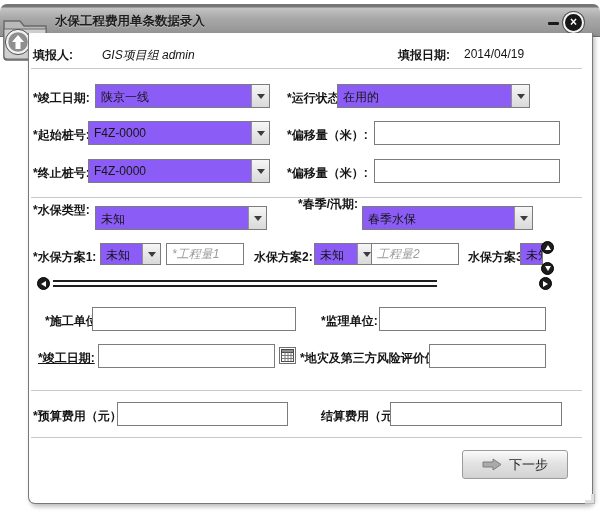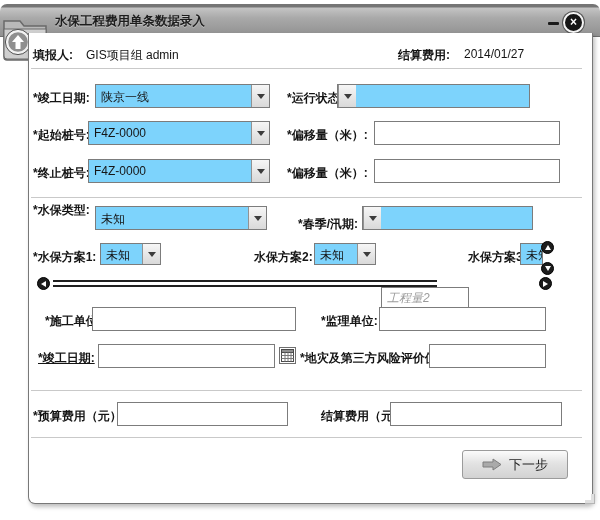--- a/index.html
+++ b/index.html
@@ -23,21 +23,21 @@
 
   
   .dlg{position:absolute;left:28px;top:33px;width:565px;height:471px;background:#fff;
     border-left:1px solid #787878;border-right:1px solid #787878;border-bottom:1px solid #787878;
     border-radius:0 0 7px 7px;box-shadow:2px 3px 4px rgba(0,0,0,.25);}
   .lbl{position:absolute;font-weight:bold;white-space:nowrap;color:#141414;}
   .val{position:absolute;white-space:nowrap;color:#141414;}
   .hr{position:absolute;height:1px;background:#c9c9c9;}
 
   
-  .cmb{position:absolute;height:24px;background:#7dd3fc;border:1px solid #7c7c7c;display:flex;cursor:pointer;}
+  .cmb{position:absolute;height:24px;background:#8b5cf6;border:1px solid #7c7c7c;display:flex;cursor:pointer;}
   .cmb .txt{flex:1;padding:4px 3px 0 5px;overflow:hidden;white-space:nowrap;}
   .cmb .btn{width:18px;border-left:1px solid #929292;background:linear-gradient(#f6f6f6,#d9d9d9);
     display:flex;align-items:center;justify-content:center;}
   .tri-down{width:0;height:0;border-left:4px solid transparent;border-right:4px solid transparent;border-top:5px solid #3c3c3c;}
   .cmb.small{height:22px;}
   .cmb.clip{overflow:hidden;}
 
   
   .inp{position:absolute;height:24px;border:1px solid #7c7c7c;background:#fff;padding:0 5px;
     font-family:inherit;font-size:12px;color:#141414;}
@@ -82,34 +82,35 @@
       <path d="M3 17 h42 v27 a3 3 0 0 1 -3 3 H6 a3 3 0 0 1 -3 -3 Z" fill="#cfcfcf" stroke="#6a6a6a" stroke-width="1"></path>
       <circle cx="17" cy="30" r="11" fill="#8f8f8f" stroke="#f2f2f2" stroke-width="2.5"></circle>
       <circle cx="17" cy="30" r="12.6" fill="none" stroke="#555" stroke-width="1"></circle>
       <path d="M17 23 l6 7 h-3.5 v7 h-5 v-7 h-3.5 Z" fill="#fff"></path>
     </svg>
   </div>
 
   <div class="dlg"></div>
 
   <div class="lbl" style="left:33px;top:47px;">填报人:</div>
-  <div class="val" style="left:86px;top:47px;">GIS项目组 admin</div>
-  <div class="lbl" style="left:398px;top:47px;">结算费用:</div>
-  <div class="val" style="left:464px;top:47px;">2014/01/27</div>
+  <div class="val" style="left:102px;top:47px;font-style:italic;">GIS项目组 admin</div>
+  <div class="lbl" style="left:398px;top:47px;">填报日期:</div>
+  <div class="val" style="left:464px;top:47px;">2014/04/19</div>
   <div class="hr" style="left:31px;top:68px;width:551px;"></div>
 
   <div class="lbl" style="left:33px;top:90px;">*竣工日期:</div>
   <div class="cmb" style="left:95px;top:84px;width:175px;">
     <span class="txt">陕京一线</span>
     <span class="btn">
         <span class="tri-down"></span>
       </span>
   </div>
   <div class="lbl" style="left:287px;top:90px;">*运行状态:</div>
   <div class="cmb" style="left:337px;top:84px;width:193px;">
+    <span class="txt">在用的</span>
     <span class="btn">
         <span class="tri-down"></span>
       </span>
   </div>
 
   <div class="lbl" style="left:33px;top:127px;">*起始桩号:</div>
   <div class="cmb" style="left:88px;top:121px;width:182px;">
     <span class="txt">F4Z-0000</span>
     <span class="btn">
         <span class="tri-down"></span>
@@ -130,42 +131,44 @@
 
   <div class="hr" style="left:31px;top:197px;width:551px;"></div>
 
   <div class="lbl" style="left:33px;top:202px;">*水保类型:</div>
   <div class="cmb" style="left:95px;top:206px;width:172px;">
     <span class="txt">未知</span>
     <span class="btn">
         <span class="tri-down"></span>
       </span>
   </div>
-  <div class="lbl" style="left:298px;top:216px;">*春季/汛期:</div>
+  <div class="lbl" style="left:298px;top:196px;">*春季/汛期:</div>
   <div class="cmb" style="left:362px;top:206px;width:171px;">
+    <span class="txt">春季水保</span>
     <span class="btn">
         <span class="tri-down"></span>
       </span>
   </div>
 
   <div class="lbl" style="left:33px;top:249px;">*水保方案1:</div>
   <div class="cmb small" style="left:100px;top:243px;width:61px;">
     <span class="txt" style="padding-top:3px;">未知</span>
     <span class="btn">
         <span class="tri-down"></span>
       </span>
   </div>
+  <input class="inp small ital" style="left: 166px; top: 243px; width: 78px;" placeholder="*工程量1">
   <div class="lbl" style="left:254px;top:249px;">水保方案2:</div>
   <div class="cmb small" style="left:314px;top:243px;width:62px;">
     <span class="txt" style="padding-top:3px;">未知</span>
     <span class="btn">
         <span class="tri-down"></span>
       </span>
   </div>
-  <input class="inp small ital" style="left: 381px; top: 243px; width: 88px; margin-top: 44px;" placeholder="工程量2">
+  <input class="inp small ital" style="left: 371px; top: 243px; width: 88px;" placeholder="工程量2">
   <div class="lbl" style="left:468px;top:249px;">水保方案3:</div>
   <div class="cmb small clip" style="left:520px;top:243px;width:23px;">
     <span class="txt" style="padding-top:3px;">未知</span>
   </div>
   <div class="cir" style="left:541px;top:241px;">
       <span class="t-up"></span>
     </div>
   <div class="cir" style="left:541px;top:262px;">
       <span class="t-dn"></span>
     </div>

